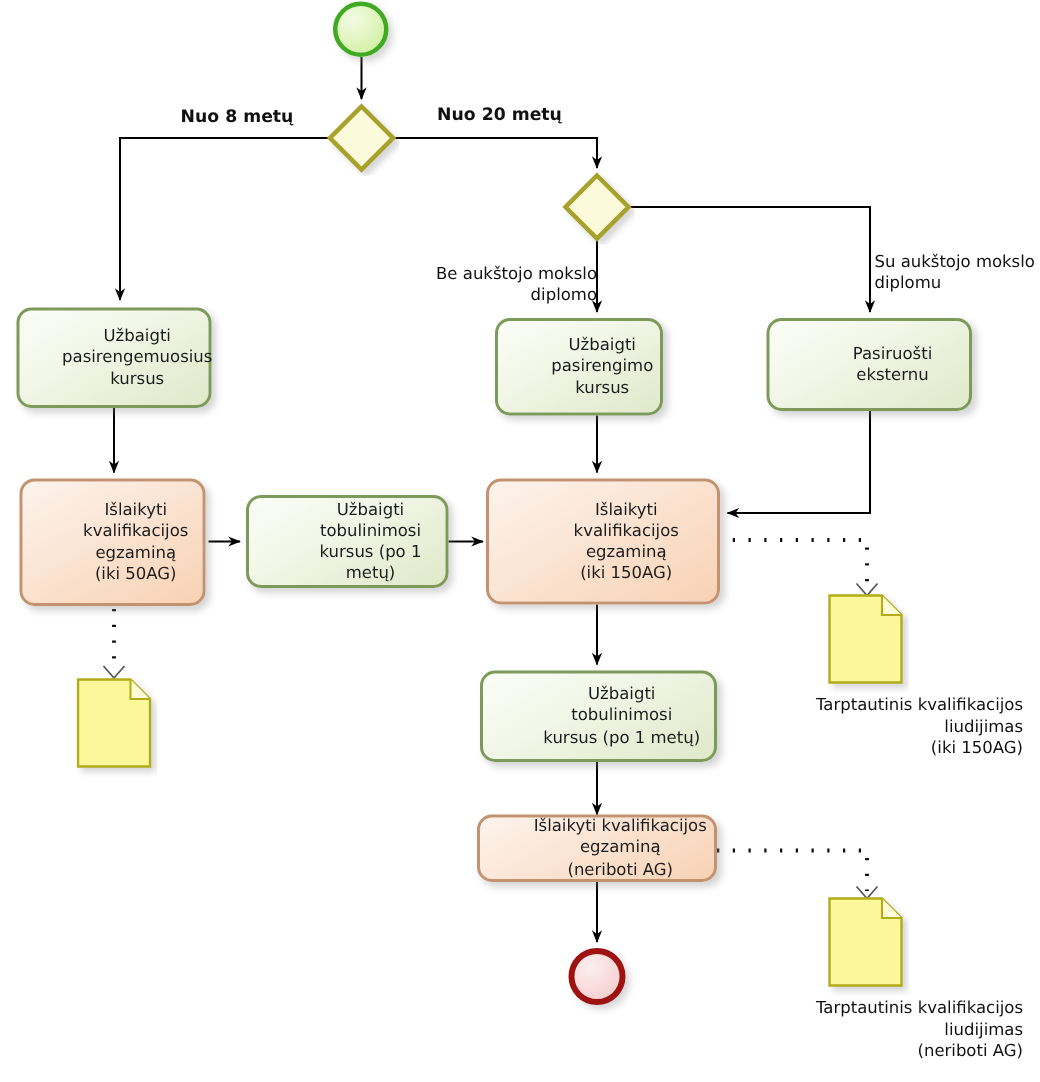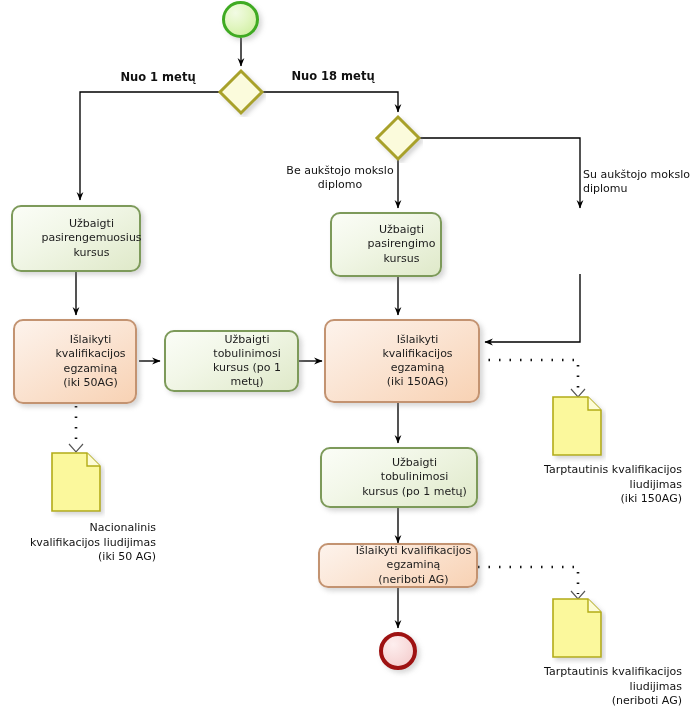--- a/index.html
+++ b/index.html
@@ -190,25 +190,25 @@
   </div>
 
   <div class="gateway" style="left:373px; top:113px; width:50px; height:50px;">
     <svg width="50" height="50" viewBox="0 0 50 50">
       <g filter="url(#shadowfilt)">
         <polygon points="25,4 46,25 25,46 4,25" fill="#fbfbdc" stroke="#a8a129" stroke-width="3"></polygon>
       </g>
     </svg>
   </div>
 
-  <div class="label bold center" style="left:103px; top:70px; width:110px;">Nuo 1 metų</div>
-
-  <div class="label bold center" style="left:278px; top:69px; width:110px;">Nuo 18 metų</div>
-
-  <div class="label center fs11" style="left:282px; top:164px; width:116px;">Be aukštojo mokslo
+  <div class="label bold center" style="left:103px; top:70px; width:110px;">Nuo 8 metų</div>
+
+  <div class="label bold center" style="left:278px; top:69px; width:110px;">Nuo 20 metų</div>
+
+  <div class="label center fs11" style="left:282px; top:176px; width:116px;text-align:right;">Be aukštojo mokslo
 diplomo</div>
 
   <div class="label left fs11" style="left:583px; top:168px; width:120px;">Su aukštojo  mokslo
 diplomu</div>
 
   <div class="node node-green" style="left:11px; top:205px; width:130px; height:67px; font-size:11px;">
     <span class="txt">Užbaigti
 pasirengemuosius
 kursus</span>
   </div>
@@ -223,20 +223,23 @@
   <div class="node node-green" style="left:164px; top:330px; width:135px; height:62px; font-size:11px;">
     <span class="txt">Užbaigti tobulinimosi
 kursus (po 1 metų)</span>
   </div>
 
   <div class="node node-green" style="left:330px; top:212px; width:112px; height:65px; font-size:11px;">
     <span class="txt">Užbaigti pasirengimo
 kursus</span>
   </div>
 
+  <div class="node node-green" style="left:511px; top:212px; width:137px; height:62px; font-size:11px;">
+    <span class="txt">Pasiruošti eksternu</span>
+  </div>
 
   <div class="node node-orange" style="left:324px; top:319px; width:156px; height:84px; font-size:11px;">
     <span class="txt">Išlaikyti kvalifikacijos
 egzaminą
 (iki 150AG)</span>
   </div>
 
   <div class="node node-green" style="left:320px; top:447px; width:158px; height:61px; font-size:11px;">
     <span class="txt">Užbaigti tobulinimosi
 kursus (po 1 metų)</span>
@@ -251,23 +254,20 @@
   <div class="event event-end" style="left:379px; top:632px; width:38px; height:38px;"></div>
 
   <div class="docicon" style="left:51px; top:452px; width:54px; height:66px;">
     <svg width="54" height="66" viewBox="0 0 54 66">
       <g filter="url(#shadowfilt)">
         <path d="M1,1 L36,1 L49,14 L49,59 L1,59 Z" fill="#fbf89c" stroke="#b3ac16" stroke-width="1.6"></path>
         <path d="M36,1 L36,14 L49,14" fill="#fdfcd6" stroke="#b3ac16" stroke-width="1.4"></path>
       </g>
     </svg>
   </div>
-  <div class="doc-caption" style="left:0px; top:521px; width:156px;">Nacionalinis
-kvalifikacijos liudijimas
-(iki 50 AG)</div>
 
   <div class="docicon" style="left:552px; top:396px; width:54px; height:66px;">
     <svg width="54" height="66" viewBox="0 0 54 66">
       <g filter="url(#shadowfilt)">
         <path d="M1,1 L36,1 L49,14 L49,59 L1,59 Z" fill="#fbf89c" stroke="#b3ac16" stroke-width="1.6"></path>
         <path d="M36,1 L36,14 L49,14" fill="#fdfcd6" stroke="#b3ac16" stroke-width="1.4"></path>
       </g>
     </svg>
   </div>
   <div class="doc-caption" style="left:490px; top:463px; width:192px;">Tarptautinis kvalifikacijos

